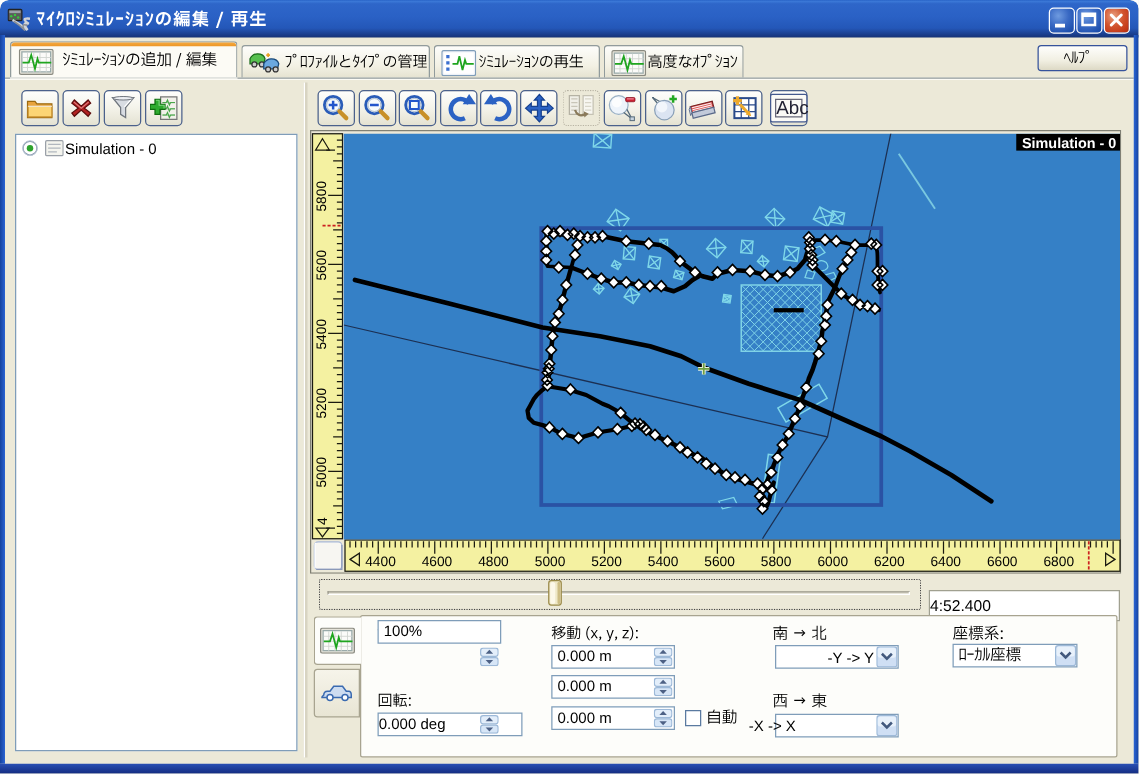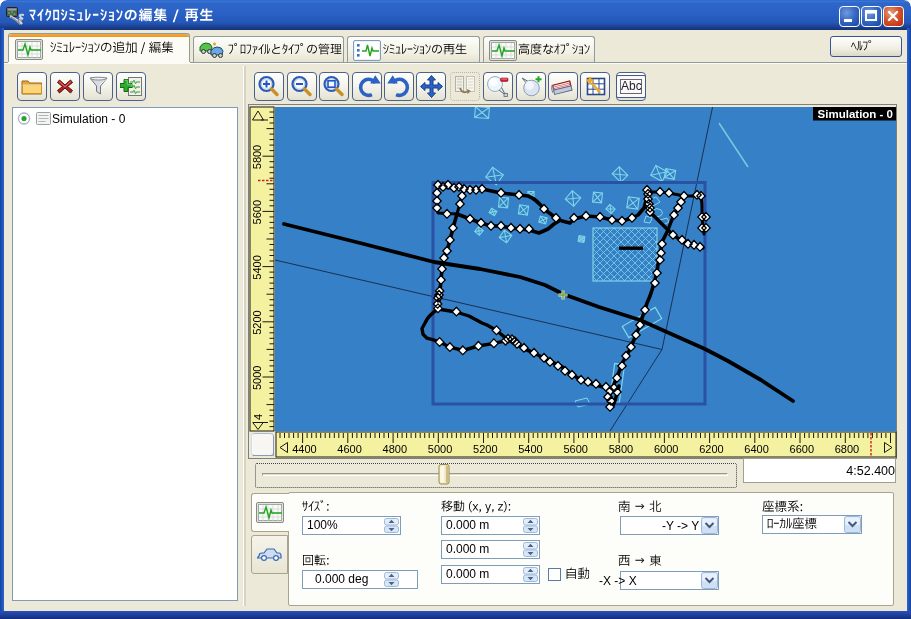--- a/index.html
+++ b/index.html
@@ -257,21 +257,21 @@
     <svg class="abs" style="left:583px;top:74px" width="26" height="25">
 <rect x="4.5" y="4.5" width="17" height="16" fill="#fff" stroke="#2a4a8a" stroke-width="1.6"></rect>
 <g stroke="#2a4a8a" stroke-width="1">
         <path d="M4.5 9.8 l17 0 M4.5 15.2 l17 0 M10 4.5 l0 16 M16 4.5 l0 16"></path>
       </g>
 <path d="M3.5 6.5 l7 0 m-3.5 -3.5 l0 7" stroke="#eda92c" stroke-width="2.6"></path>
 <path d="M9 9.5 L16 17" stroke="#eda92c" stroke-width="2.4"></path>
 <path d="M13.5 17.5 L18 19 16.5 14.2 Z" fill="#eda92c"></path>
 </svg>
     <div style="position:absolute;left:616px;top:75px;width:30px;height:23px;border:1px solid #44598e;border-radius:2px;background:#fbfaf6;box-sizing:border-box"></div>
-    <div style="position:absolute;left:620px;top:79px;width:22px;height:15px;border:1px solid #667;box-sizing:border-box;font-size:12px;color:#223;text-align:center;line-height:13px">Abc</div>
+    <div style="position:absolute;left:620px;top:79px;width:22px;height:15px;border:1px solid #667;box-sizing:border-box;font-size:15px;color:#223;text-align:center;line-height:13px">Abc</div>
     <svg class="abs" style="left:248px;top:104px" width="649" height="355" viewBox="0 0 649 355">
       <rect x="0" y="0" width="649" height="355" fill="#ece9d8"></rect>
       <rect x="0.5" y="0.5" width="648" height="354" fill="none" stroke="#808074"></rect>
       <rect x="2" y="3" width="24" height="324" fill="#f4f1a1" stroke="#1a1a10" stroke-width="1"></rect>
       <rect x="28" y="328" width="620" height="25" fill="#f4f1a1" stroke="#1a1a10" stroke-width="1"></rect>
       <rect x="3.5" y="329.5" width="22" height="22" rx="3" fill="#f7f6f2" stroke="#a8b8d8"></rect>
       <path d="M25.5 332 L25.5 351.5 L5 351.5" stroke="#8a98b8" fill="none"></path>
       <path d="M5 330.5 q-1 0 -1 1 l0 19" stroke="#fff" fill="none"></path>
       <path stroke="#1a1a10" stroke-width="1" d="M21.5 8.0 L26 8.0 M21.5 13.5 L26 13.5 M21.5 19.0 L26 19.0 M18.5 24.6 L26 24.6 M21.5 30.1 L26 30.1 M21.5 35.6 L26 35.6 M21.5 41.1 L26 41.1 M21.5 46.6 L26 46.6 M14.5 52.2 L26 52.2 M21.5 57.7 L26 57.7 M21.5 63.2 L26 63.2 M21.5 68.7 L26 68.7 M21.5 74.2 L26 74.2 M18.5 79.8 L26 79.8 M21.5 85.3 L26 85.3 M21.5 90.8 L26 90.8 M21.5 96.3 L26 96.3 M21.5 101.8 L26 101.8 M14.5 107.4 L26 107.4 M21.5 112.9 L26 112.9 M21.5 118.4 L26 118.4 M21.5 123.9 L26 123.9 M21.5 129.4 L26 129.4 M18.5 135.0 L26 135.0 M21.5 140.5 L26 140.5 M21.5 146.0 L26 146.0 M21.5 151.5 L26 151.5 M21.5 157.0 L26 157.0 M14.5 162.6 L26 162.6 M21.5 168.1 L26 168.1 M21.5 173.6 L26 173.6 M21.5 179.1 L26 179.1 M21.5 184.6 L26 184.6 M18.5 190.2 L26 190.2 M21.5 195.7 L26 195.7 M21.5 201.2 L26 201.2 M21.5 206.7 L26 206.7 M21.5 212.2 L26 212.2 M14.5 217.8 L26 217.8 M21.5 223.3 L26 223.3 M21.5 228.8 L26 228.8 M21.5 234.3 L26 234.3 M21.5 239.8 L26 239.8 M18.5 245.4 L26 245.4 M21.5 250.9 L26 250.9 M21.5 256.4 L26 256.4 M21.5 261.9 L26 261.9 M21.5 267.4 L26 267.4 M14.5 273.0 L26 273.0 M21.5 278.5 L26 278.5 M21.5 284.0 L26 284.0 M21.5 289.5 L26 289.5 M21.5 295.0 L26 295.0 M18.5 300.6 L26 300.6 M21.5 306.1 L26 306.1 M21.5 311.6 L26 311.6 M21.5 317.1 L26 317.1 M21.5 322.6 L26 322.6 "></path>
       <text transform="translate(13,53) rotate(-90)" font-size="11" text-anchor="middle" fill="#000" font-family="Liberation Sans">5800</text>
@@ -418,21 +418,21 @@
       </g>
       <path d="M1.5 353.5 L648 353.5 M648.5 1.5 L648.5 353.5" stroke="#fff" fill="none" opacity="0"></path>
     </svg>
     <div class="abs" style="left:255px;top:463px;width:480px;height:23px;border:1px dotted #444;border-radius:2px"></div>
     <div class="abs" style="left:262px;top:473px;width:466px;height:3px;border:1px solid #9c9a8c;border-bottom-color:#fff;border-right-color:#fff;background:#dedbcc;box-sizing:border-box"></div>
     <svg class="abs" style="left:438px;top:464px" width="13" height="21">
 <rect x="1" y="0.5" width="10" height="19.5" rx="2" fill="#efe8c8" stroke="#9a8a48"></rect>
 <rect x="2.2" y="1.6" width="4" height="17.5" rx="2" fill="#fcf8e8"></rect>
 <rect x="8" y="1.6" width="2.2" height="17.5" rx="1" fill="#cdbd84"></rect>
 </svg>
-    <div class="inp" style="left:743px;top:458px;width:153px;height:25px;border-color:#a0a090;text-align:right;line-height:24px;font-size:12.5px">4:52.400</div>
+    <div class="inp" style="left:743px;top:472px;width:153px;height:25px;border-color:#a0a090;text-align:left;line-height:24px;font-size:12.5px">4:52.400</div>
     <div class="abs" style="left:288px;top:492px;width:606px;height:114px;background:#fdfdfa;border:1px solid #a8a490;border-radius:2px;box-sizing:border-box"></div>
     <div class="abs" style="left:251px;top:493px;width:38px;height:39px;background:#fdfdfa;border:1px solid #a8a490;border-right:none;border-radius:3px 0 0 3px;box-sizing:border-box"></div>
     <svg class="abs" style="left:256px;top:502px" width="28" height="21" viewBox="0 0 28 21">
 <rect x="0.5" y="0.5" width="27" height="20" rx="1.5" fill="#e6e4da" stroke="#8a8a80"></rect>
 <rect x="2.5" y="2.5" width="23" height="16" fill="#fbfbf9" stroke="#9aa"></rect>
 <g stroke="#cfd4cf" stroke-width="0.7">
 <line x1="7" y1="3" x2="7" y2="19"></line>
         <line x1="12" y1="3" x2="12" y2="19"></line>
         <line x1="17" y1="3" x2="17" y2="19"></line>
         <line x1="22" y1="3" x2="22" y2="19"></line>
@@ -446,33 +446,33 @@
     <svg class="abs" style="left:257px;top:546px" width="26" height="16" viewBox="0 0 26 16">
 <path d="M2 10 q0 -3 3 -3 l2 0 3 -4 7 0 3 4 2 0 q2 0 2 3 l0 2 -24 0 z" fill="#cddcf0" stroke="#3a6ab0" stroke-width="1.2"></path>
 <circle cx="7" cy="12" r="2.4" fill="#fff" stroke="#3a6ab0" stroke-width="1.2"></circle>
 <circle cx="19" cy="12" r="2.4" fill="#fff" stroke="#3a6ab0" stroke-width="1.2"></circle>
 </svg>
     <svg class="" style="position:absolute;left:302px;top:500px;overflow:visible" width="28" height="14">
       <g>
         <path transform="translate(0,10.56)" d="M5.8 -7.1V-6.4H4.7V-4.5Q4.7 -3.2 4.5 -2.4Q4.2 -1.5 3.7 -0.8Q3.2 -0.1 2.3 0.5L1.8 -0.2Q2.6 -0.7 3.1 -1.3Q3.5 -1.9 3.7 -2.6Q3.9 -3.4 3.9 -4.5V-6.4H2.1V-3.4H1.4V-6.4H0.2V-7.1H1.4V-9.4H2.1V-7.1H3.9V-9.5H4.7V-7.1Z M11.7 -9.1Q10.9 -7.6 9.9 -6.3V0.4H9.1V-5.3Q7.9 -4.1 6.8 -3.2L6.3 -3.9Q7.7 -4.9 8.9 -6.3Q10.1 -7.8 11 -9.6Z M17.3 0.2Q16.8 -0.5 16.3 -1.3Q15.8 -2.1 15.3 -2.8Q14.3 -1 12.7 0.4L12.2 -0.3Q13.8 -1.6 14.7 -3.4Q15.7 -5.3 15.9 -8H12.8V-8.8H16.7Q16.6 -5.7 15.6 -3.5Q16.2 -2.8 16.8 -1.9Q17.4 -1.1 17.8 -0.3Z M20.7 -8.1Q20.1 -9.3 19.5 -10.2L20.2 -10.5Q20.9 -9.4 21.3 -8.4ZM19.3 -7.5Q18.9 -8.6 18.2 -9.7L18.9 -10Q19.6 -8.8 20 -7.8Z M25.1 -5.8V-6Q25.1 -6.3 25.3 -6.5Q25.5 -6.6 25.8 -6.6Q26.2 -6.6 26.4 -6.5Q26.6 -6.3 26.6 -6V-5.8Q26.6 -5.5 26.4 -5.3Q26.2 -5.1 25.8 -5.1Q25.5 -5.1 25.3 -5.3Q25.1 -5.5 25.1 -5.8ZM25.1 -0.6V-0.7Q25.1 -1 25.3 -1.2Q25.5 -1.4 25.8 -1.4Q26.2 -1.4 26.4 -1.2Q26.6 -1 26.6 -0.7V-0.6Q26.6 -0.2 26.4 -0Q26.2 0.1 25.8 0.1Q25.5 0.1 25.3 -0Q25.1 -0.2 25.1 -0.6Z" fill="#000"></path>
       </g>
     </svg>
-    <div class="inp" style="left:302px;top:516px;width:99px;height:19px;line-height:17px;padding-left:4px">100%</div>
+    <div class="inp" style="left:302px;top:496px;width:99px;height:19px;line-height:17px;padding-left:4px">100%</div>
     <svg class="abs" style="left:384px;top:518px" width="15" height="15" viewBox="0 0 15 15">
 <rect x="0.5" y="0.5" width="14" height="6.5" rx="2" fill="#e3eefa" stroke="#9db9d8"></rect>
 <rect x="0.5" y="8.0" width="14" height="6.5" rx="2" fill="#d7e6f7" stroke="#9db9d8"></rect>
 <path d="M7.5 1.75 l3 3.2 -6 0 z" fill="#4d6185"></path>
 <path d="M7.5 13.25 l3 -3.2 -6 0 z" fill="#4d6185"></path>
 </svg>
     <svg class="" style="position:absolute;left:302px;top:554px;overflow:visible" width="28" height="14">
       <g>
         <path transform="translate(0,10.56)" d="M1 0.9V-9.5H11V0.9H10.2V0.2H1.8V0.9ZM1.8 -8.8V-0.5H10.2V-8.8ZM3.6 -2.4V-7H8.3V-2.4ZM4.3 -3.1H7.6V-6.3H4.3Z M15.4 -1.6H17.7V-0.9H15.4V0.9H14.7V-0.9H12.5V-1.6H14.7V-2.6H12.9V-7.2H14.7V-8.1H12.5V-8.8H14.7V-10H15.4V-8.8H17.7V-8.1H15.4V-7.2H17.3V-2.6H15.4ZM18.2 -9.3H23V-8.7H18.2ZM14.7 -6.5H13.6V-5.2H14.7ZM16.6 -5.2V-6.5H15.4V-5.2ZM22.9 0.9Q22.7 0.3 22.5 -0.2Q20.3 0.3 17.4 0.6L17.3 -0.1Q17.6 -0.1 18.3 -0.2Q18.6 -1.4 19 -2.8Q19.3 -4.2 19.5 -5.4H17.7V-6.1H23.4V-5.4H20.3Q19.9 -3.2 19.1 -0.3Q20.8 -0.5 22.3 -0.9Q21.7 -2.6 21.2 -3.6L21.9 -3.9Q22.3 -3 22.7 -1.8Q23.2 -0.6 23.6 0.6ZM13.6 -4.6V-3.3H14.7V-4.6ZM15.4 -4.6V-3.3H16.6V-4.6Z M25.1 -5.8V-6Q25.1 -6.3 25.3 -6.5Q25.5 -6.6 25.8 -6.6Q26.2 -6.6 26.4 -6.5Q26.6 -6.3 26.6 -6V-5.8Q26.6 -5.5 26.4 -5.3Q26.2 -5.1 25.8 -5.1Q25.5 -5.1 25.3 -5.3Q25.1 -5.5 25.1 -5.8ZM25.1 -0.6V-0.7Q25.1 -1 25.3 -1.2Q25.5 -1.4 25.8 -1.4Q26.2 -1.4 26.4 -1.2Q26.6 -1 26.6 -0.7V-0.6Q26.6 -0.2 26.4 -0Q26.2 0.1 25.8 0.1Q25.5 0.1 25.3 -0Q25.1 -0.2 25.1 -0.6Z" fill="#000"></path>
       </g>
     </svg>
-    <div class="inp" style="left:302px;top:570px;width:116px;height:19px;line-height:17px;padding-left:12px">0.000 deg</div>
+    <div class="inp" style="left:302px;top:570px;width:116px;height:19px;line-height:17px;padding-left:0">0.000 deg</div>
     <svg class="abs" style="left:384px;top:572px" width="15" height="15" viewBox="0 0 15 15">
 <rect x="0.5" y="0.5" width="14" height="6.5" rx="2" fill="#e3eefa" stroke="#9db9d8"></rect>
 <rect x="0.5" y="8.0" width="14" height="6.5" rx="2" fill="#d7e6f7" stroke="#9db9d8"></rect>
 <path d="M7.5 1.75 l3 3.2 -6 0 z" fill="#4d6185"></path>
 <path d="M7.5 13.25 l3 -3.2 -6 0 z" fill="#4d6185"></path>
 </svg>
     <svg class="" style="position:absolute;left:441px;top:500px;overflow:visible" width="70" height="14">
       <g>
         <path transform="translate(0,10.56)" d="M11.5 -4.5V-4Q10.7 -2.1 9 -0.9Q7.4 0.3 5 0.9L4.7 0.2Q6.8 -0.3 8.1 -1.2Q7.8 -1.5 7.4 -1.9Q7.1 -2.2 6.8 -2.4L7.3 -2.9Q7.6 -2.7 8 -2.3Q8.4 -2 8.7 -1.6Q9.9 -2.5 10.6 -3.9H7.7Q6.6 -2.8 5.1 -2.2L4.8 -2.8L4.3 -2.4L3.3 -4.3Q3.2 -4.4 3.2 -4.4Q3.2 -4.4 3.2 -4.3V0.9H2.5V-4.5H2.4Q2.4 -3.7 2 -3Q1.7 -2.2 0.9 -1.3L0.4 -1.9Q1.4 -3 1.8 -4Q2.3 -5 2.4 -6H0.5V-6.7H2.5V-8.6Q1.8 -8.4 0.8 -8.2L0.6 -8.8Q1.6 -9 2.6 -9.3Q3.7 -9.6 4.4 -10L4.8 -9.4Q4.1 -9 3.2 -8.7V-6.7H4.9V-6H3.2V-4.6H3.2L3.4 -4.8Q3.5 -4.9 3.6 -4.9Q3.7 -4.9 3.8 -4.7L4.8 -2.9Q6 -3.3 6.8 -4Q7.7 -4.8 8.2 -5.6Q6.7 -4.7 4.9 -4.2L4.6 -4.9Q6.4 -5.4 7.7 -6.1Q7.1 -6.7 6.4 -7.2L7 -7.7Q7.8 -7 8.3 -6.5Q9.4 -7.3 10.1 -8.4H7.4Q6.3 -7.4 5 -6.8L4.6 -7.5Q5.7 -7.9 6.5 -8.6Q7.3 -9.3 7.7 -10L8.4 -9.8Q8.2 -9.4 7.9 -9H11V-8.5Q10.1 -6.8 8.3 -5.7L8.9 -5.4Q8.6 -4.9 8.3 -4.5Z M20.8 -7.7H23.1Q23.1 -4.8 23.1 -3.3Q23 -1.7 22.9 -0.7Q22.8 0.1 22.5 0.4Q22.2 0.7 21.5 0.7H20.6L20.4 0H21.3Q21.6 0 21.8 -0.1Q22 -0.1 22.1 -0.3Q22.2 -0.5 22.2 -0.9Q22.4 -2.7 22.4 -7H20.8Q20.8 -4.3 20.3 -2.4Q19.9 -0.5 18.9 0.9L18.4 0.3Q19.2 -1 19.6 -2.7Q20 -4.4 20.1 -7H19V-7.7H20.1V-10H20.8ZM18.4 0.1Q17.2 0.3 15.6 0.4Q14 0.6 12.5 0.6L12.4 0Q13.7 -0 15.2 -0.2V-1.3H12.7V-1.9H15.2V-2.8H12.9V-6.5H15.2V-7.4H12.6V-8H15.2V-8.9Q14 -8.8 13 -8.8L12.9 -9.4Q16.1 -9.5 17.9 -9.9L18.2 -9.4Q17.3 -9.2 15.9 -9V-8H18.7V-7.4H15.9V-6.5H18.2V-2.8H15.9V-1.9H18.4V-1.3H15.9V-0.2Q17.6 -0.4 18.4 -0.5ZM15.2 -5.9H13.6V-4.9H15.2ZM17.6 -4.9V-5.9H15.9V-4.9ZM13.6 -4.4V-3.4H15.2V-4.4ZM15.9 -3.4H17.6V-4.4H15.9Z M30.3 -9.6H31.2Q30.6 -9 30 -8.2Q29.5 -7.3 29.2 -6.3Q28.9 -5.4 28.9 -4.5V-3.4Q28.9 -2.5 29.2 -1.5Q29.5 -0.6 30 0.3Q30.6 1.2 31.2 1.7H30.3Q29.7 1.2 29.1 0.3Q28.6 -0.5 28.3 -1.6Q28 -2.7 28 -3.9Q28 -5.1 28.3 -6.2Q28.6 -7.3 29.1 -8.2Q29.7 -9 30.3 -9.6Z M32.6 0H31.5L33.9 -3.3L31.6 -6.5H32.7L34.4 -4H34.4L36.2 -6.5H37.2L34.9 -3.3L37.3 0H36.2L34.4 -2.6H34.4Z M38.1 1.6Q38.5 1.2 38.7 0.9Q38.9 0.5 39 0.1Q38.5 0 38.5 -0.5V-0.7Q38.5 -1 38.7 -1.2Q38.9 -1.4 39.3 -1.4Q39.6 -1.4 39.8 -1.2Q40 -1 40 -0.7V-0.5Q40 -0 39.7 0.6Q39.4 1.2 38.9 1.6Z M45.1 2.5V1.7H46.1L46.6 0.2L44.2 -6.5H45.1L46.7 -2L47 -1H47.1L47.4 -2L49 -6.5H50L47.1 1.5Q46.9 1.9 46.7 2.1Q46.6 2.4 46.3 2.4Q46.1 2.5 45.6 2.5Z M50.8 1.6Q51.2 1.2 51.4 0.9Q51.6 0.5 51.7 0.1Q51.2 0 51.2 -0.5V-0.7Q51.2 -1 51.4 -1.2Q51.6 -1.4 51.9 -1.4Q52.3 -1.4 52.5 -1.2Q52.7 -1 52.7 -0.7V-0.5Q52.7 -0 52.4 0.6Q52.1 1.2 51.6 1.6Z M62 -0.8V0H57V-0.8L60.8 -5.7H57.1V-6.5H61.9V-5.8L58.1 -0.8Z M63.3 1.7H62.4Q63.1 1.2 63.6 0.3Q64.1 -0.6 64.4 -1.5Q64.7 -2.5 64.7 -3.4V-4.5Q64.7 -5.4 64.4 -6.3Q64.1 -7.3 63.6 -8.2Q63.1 -9 62.4 -9.6H63.3Q64 -9 64.5 -8.2Q65 -7.3 65.3 -6.2Q65.6 -5.1 65.6 -3.9Q65.6 -2.7 65.3 -1.6Q65 -0.5 64.5 0.3Q64 1.2 63.3 1.7Z M67.8 -5.8V-6Q67.8 -6.3 67.9 -6.5Q68.1 -6.6 68.5 -6.6Q68.8 -6.6 69 -6.5Q69.2 -6.3 69.2 -6V-5.8Q69.2 -5.5 69 -5.3Q68.8 -5.1 68.5 -5.1Q68.1 -5.1 67.9 -5.3Q67.8 -5.5 67.8 -5.8ZM67.8 -0.6V-0.7Q67.8 -1 67.9 -1.2Q68.1 -1.4 68.5 -1.4Q68.8 -1.4 69 -1.2Q69.2 -1 69.2 -0.7V-0.6Q69.2 -0.2 69 -0Q68.8 0.1 68.5 0.1Q68.1 0.1 67.9 -0Q67.8 -0.2 67.8 -0.6Z" fill="#000"></path>
       </g>

